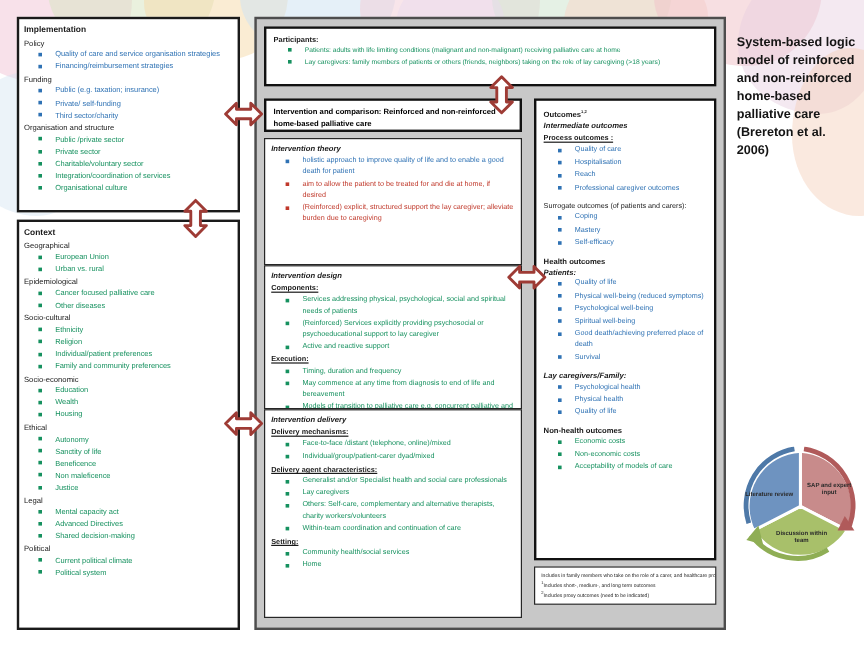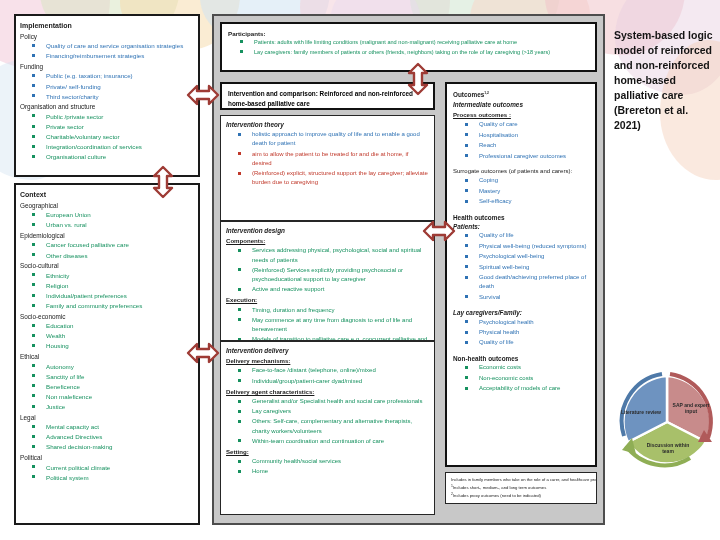--- a/index.html
+++ b/index.html
@@ -307,21 +307,21 @@
     <svg width="26" height="34" viewBox="0 0 26 34">
       <path d="M13 2 L22 11 L17 11 L17 23 L22 23 L13 32 L4 23 L9 23 L9 11 L4 11 Z" fill="#ffffff" stroke="#9e3b35" stroke-width="2.4" stroke-linejoin="round"></path>
     </svg>
   </div>
   <div class="arrow" style="left:422px;top:218px;">
     <svg width="34" height="26" viewBox="0 0 34 26">
       <path d="M2 13 L11 4 L11 9 L23 9 L23 4 L32 13 L23 22 L23 17 L11 17 L11 22 Z" fill="#ffffff" stroke="#9e3b35" stroke-width="2.4" stroke-linejoin="round"></path>
     </svg>
   </div>
 
-  <div id="caption" style="left:614px;top:28px;width:100px;font-size:10.5px;line-height:15px;">System-based logic model of reinforced and non-reinforced home-based palliative care (Brereton et al. 2021)</div>
+  <div id="caption" style="left:614px;top:28px;width:100px;font-size:10.5px;line-height:15px;">System-based logic model of reinforced and non-reinforced home-based palliative care (Brereton et al. 2006)</div>
 
   <div id="cycle" style="left:618px;top:372px;width:98px;height:100px;">
     <svg width="98" height="100" viewBox="0 0 98 100">
       <path d="M49 50 L49 4 A46 46 0 0 1 88 70 Z" fill="#c88b8b" stroke="#ffffff" stroke-width="2.5"></path>
       <path d="M49 50 L88 70 A46 46 0 0 1 10 70 Z" fill="#a8c06a" stroke="#ffffff" stroke-width="2.5"></path>
       <path d="M49 50 L10 70 A46 46 0 0 1 49 4 Z" fill="#6e93c0" stroke="#ffffff" stroke-width="2.5"></path>
       <path d="M52 2 A48 48 0 0 1 90 66" fill="none" stroke="#b05a5a" stroke-width="4"></path>
       <path d="M86 58 L94 70 L80 70 Z" fill="#b05a5a"></path>
       <path d="M8 74 A48 48 0 0 0 72 86" fill="none" stroke="#8fae55" stroke-width="4"></path>
       <path d="M14 66 L4 78 L18 82 Z" fill="#8fae55"></path>

